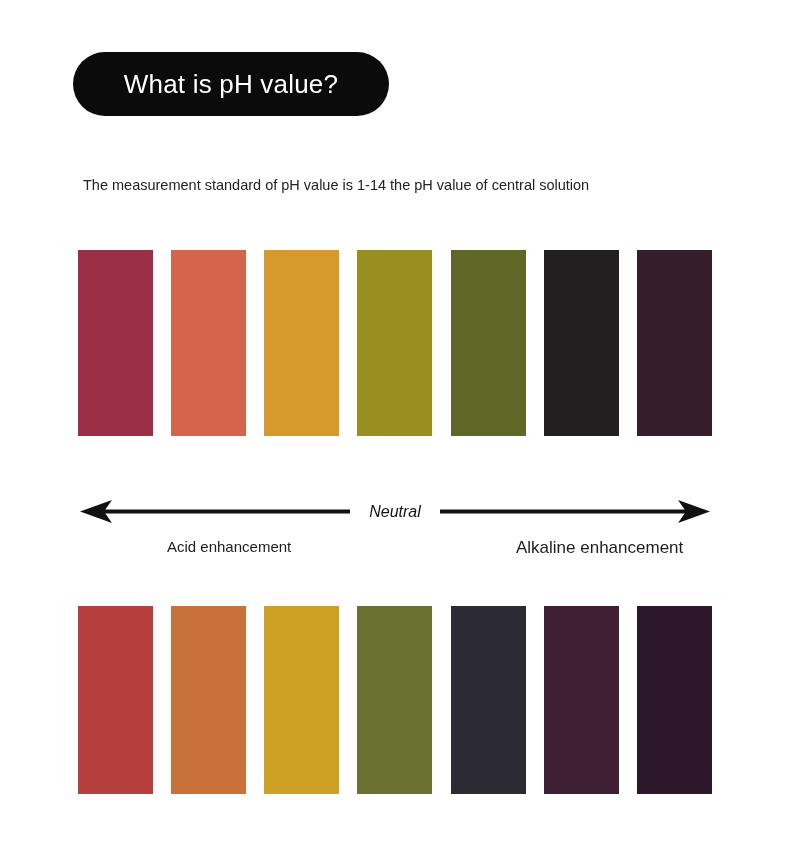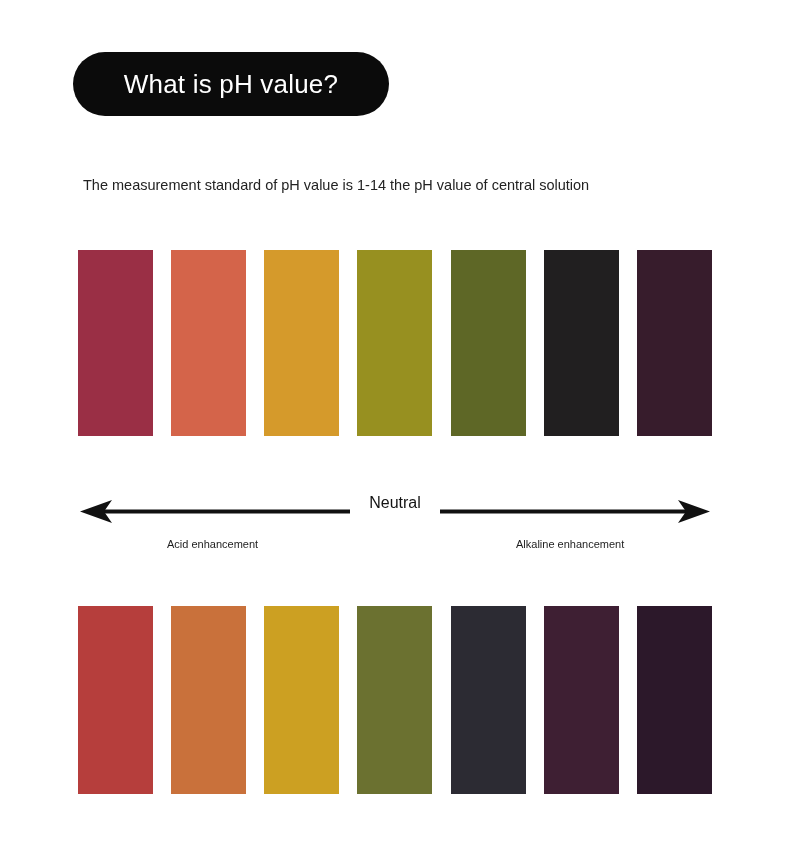--- a/index.html
+++ b/index.html
@@ -93,42 +93,43 @@
     height: 36px;
     display: block;
   }
   .neutral-label {
     position: absolute;
     left: 0;
     top: 0;
     width: 634px;
     height: 36px;
     display: flex;
-    align-items: flex-start;
+    align-items: center;
     justify-content: center;
     font-size: 16px;
     color: #141414;
     pointer-events: none;
+    font-style: italic;
   }
 
   .scale-caption {
     position: absolute;
     font-size: 11.5px;
     color: #1e1e1e;
     white-space: nowrap;
   }
   .scale-caption.acid {
     left: 167px;
     top: 538px;
-    font-size: 11px;
+    font-size: 15px;
   }
   .scale-caption.alkaline {
     left: 516px;
     top: 538px;
-    font-size: 11px;
+    font-size: 17px;
   }
 </style>
 </head>
 <body>
 
 <div class="page">
 
   <div class="title-pill">
     <span class="title-text">What is pH value?</span>
   </div>

